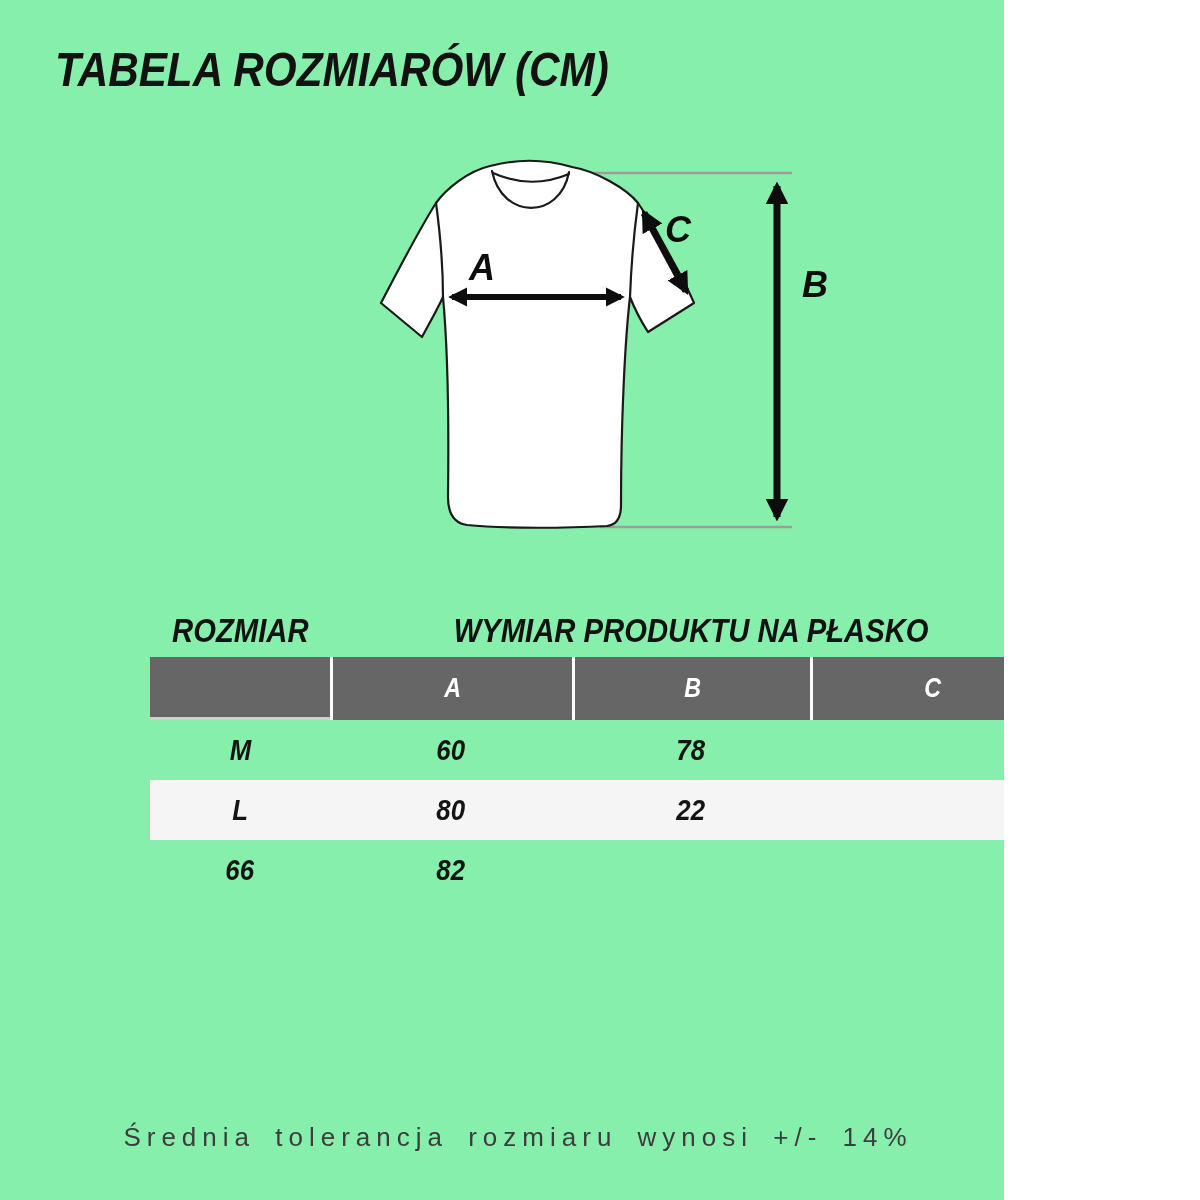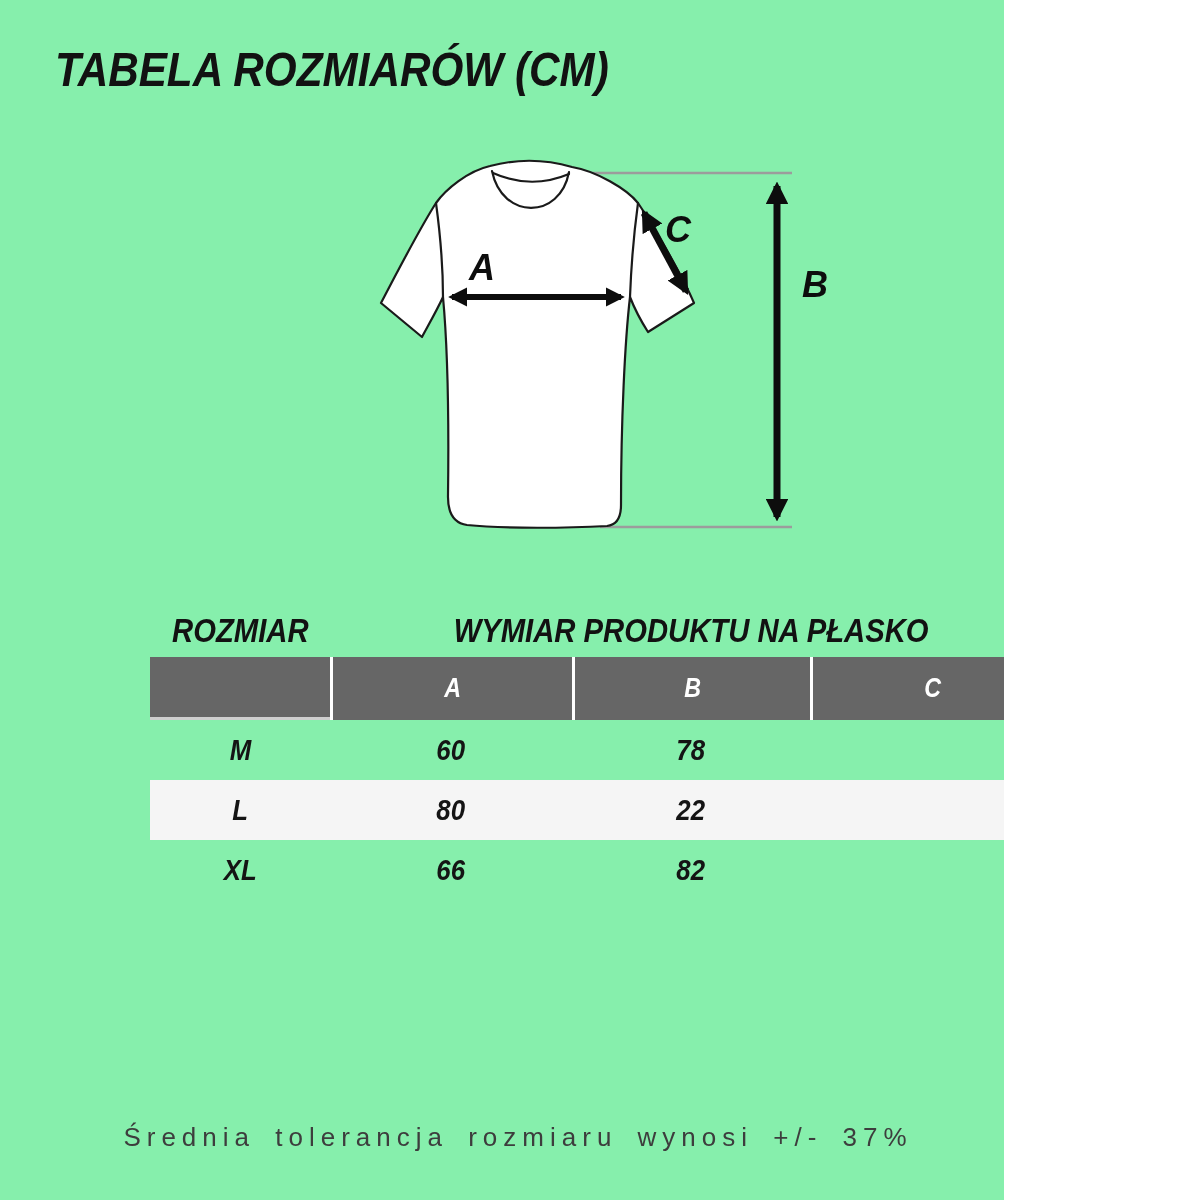--- a/index.html
+++ b/index.html
@@ -144,26 +144,23 @@
       <div class="td">
           <span class="cx">80</span>
         </div>
       <div class="td">
           <span class="cx">22</span>
         </div>
     </div>
 
     <div class="trow">
       <div class="td">
-          <span class="cx">XL</span>
-        </div>
-      <div class="td">
           <span class="cx">66</span>
         </div>
       <div class="td">
           <span class="cx">82</span>
         </div>
     </div>
   </div>
 
-  <div class="footer">Średnia tolerancja rozmiaru wynosi +/- 37%</div>
+  <div class="footer">Średnia tolerancja rozmiaru wynosi +/- 14%</div>
 
 </div>
 
 </body></html>

